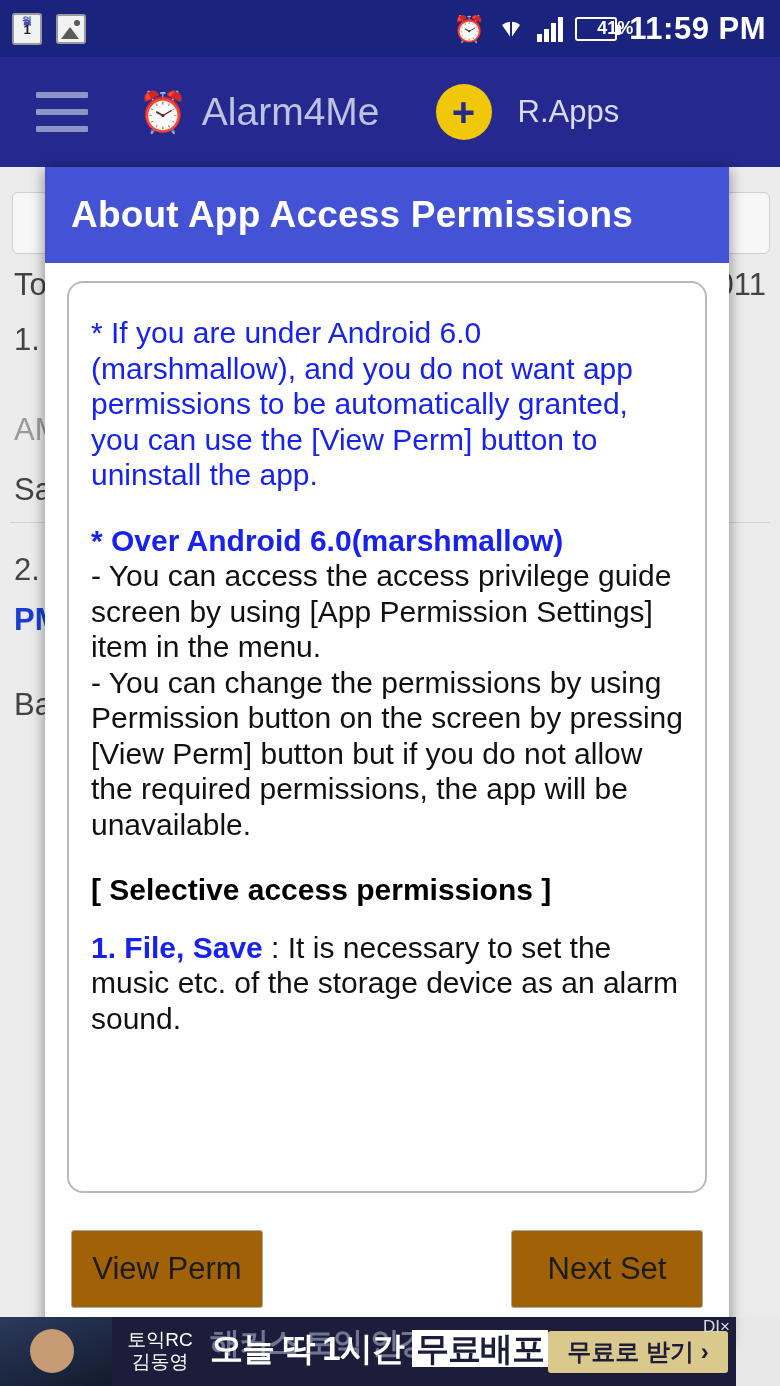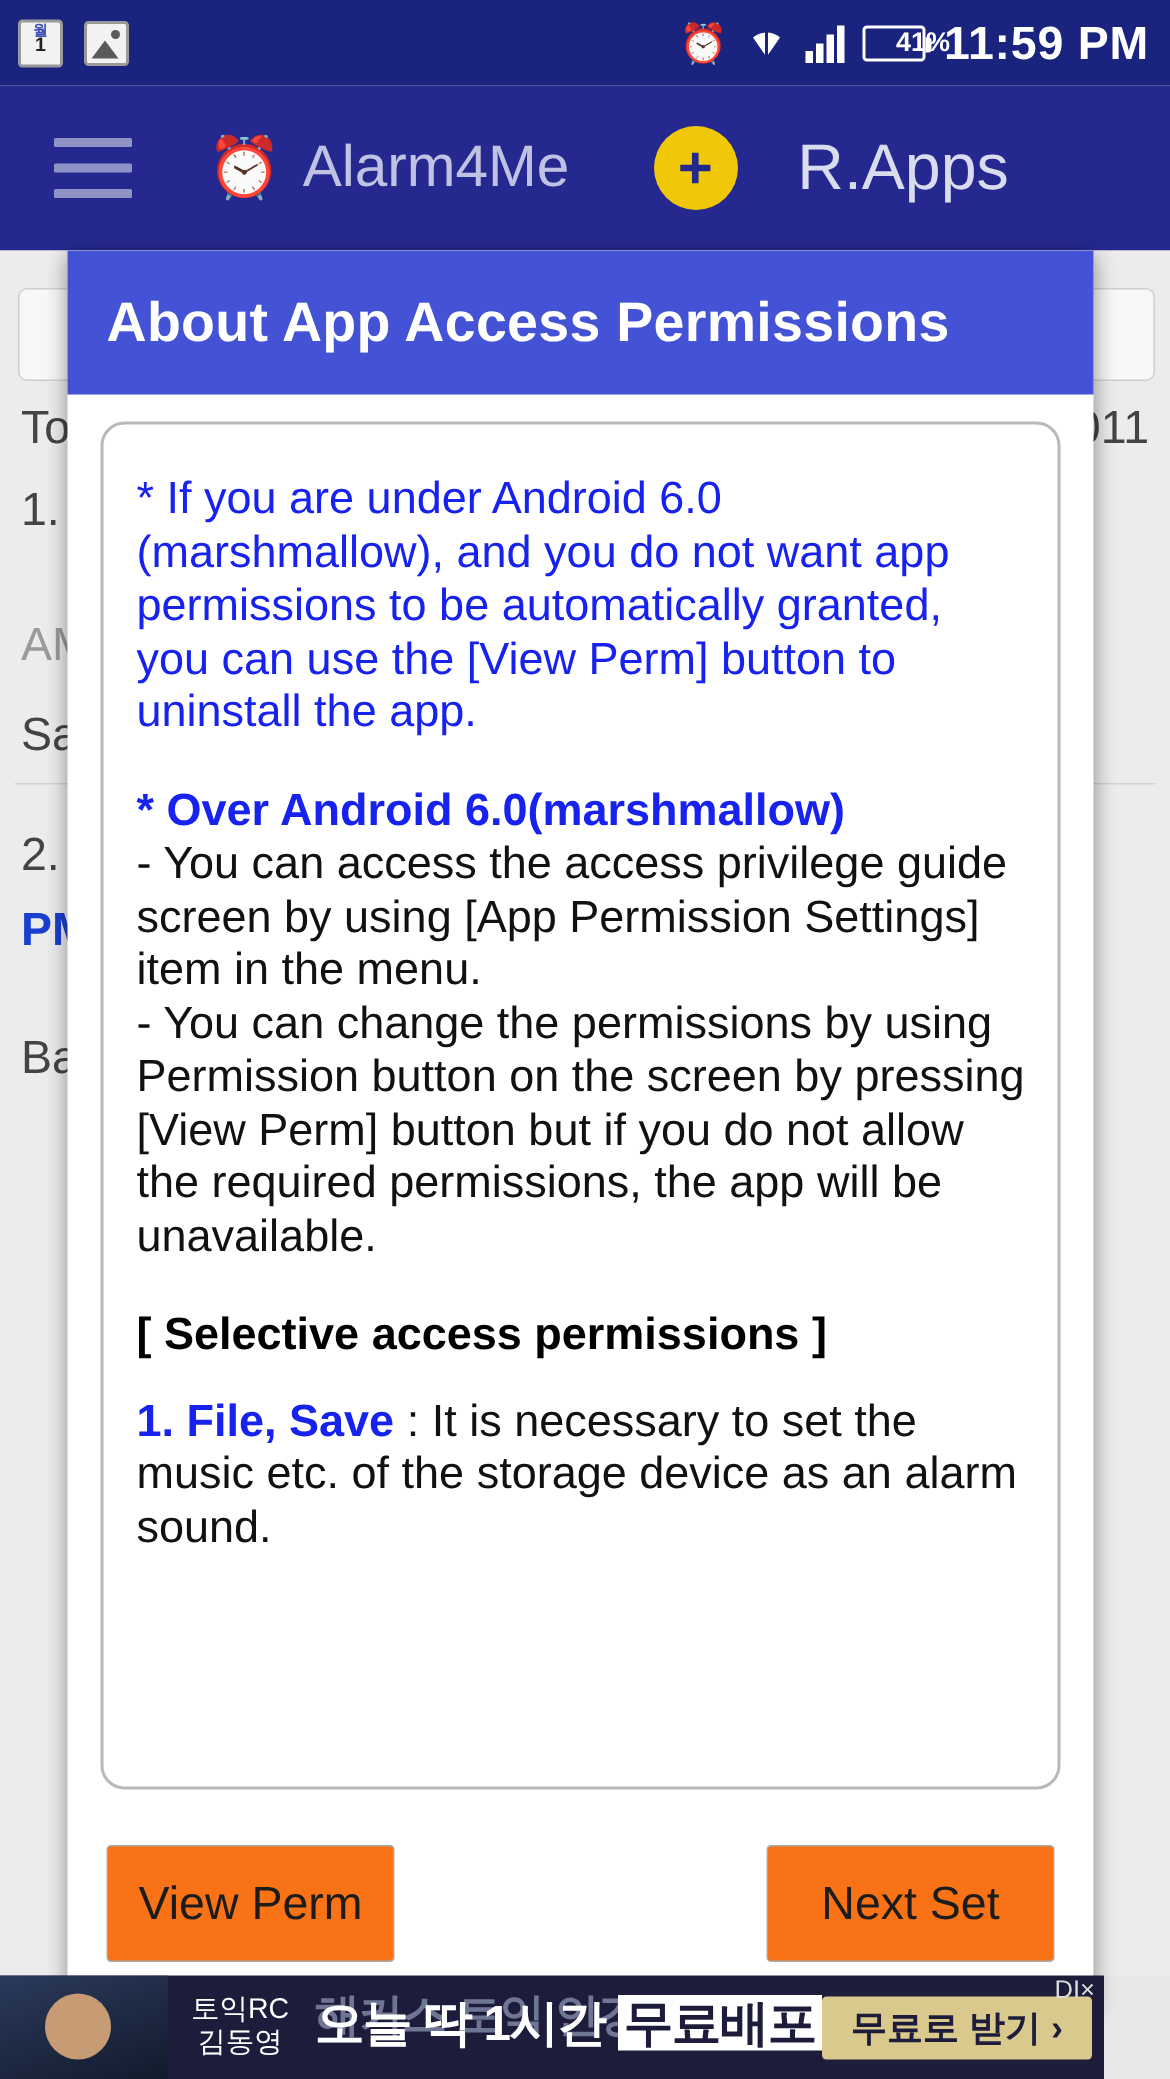--- a/index.html
+++ b/index.html
@@ -59,21 +59,21 @@
     background:#25298f;display:flex;align-items:center;color:#d7d9ef;
   }
   .hamburger{margin-left:36px;width:52px;height:40px;display:flex;flex-direction:column;justify-content:space-between;}
   .hamburger i{display:block;height:6px;background:#8f93c6;border-radius:1px;}
   .alarm-ico{margin-left:50px;font-size:40px;line-height:40px;}
   .app-title{margin-left:14px;font-size:39px;color:#bfc2e2;font-weight:normal;}
   .plus-ico{
     margin-left:56px;width:56px;height:56px;border-radius:50%;background:#f0c808;
     display:flex;align-items:center;justify-content:center;color:#25298f;font-size:40px;font-weight:bold;line-height:40px;
   }
-  .rapps{margin-left:40px;font-size:43px;color:#d9dbee;}
+  .rapps{margin-left:26px;font-size:31px;color:#d9dbee;}
 
   
   .bgcontent{position:absolute;left:0;top:167px;width:780px;height:1150px;background:#ececec;}
   .searchbar{
     position:absolute;left:12px;top:25px;width:756px;height:60px;background:#f7f7f7;
     border:1px solid #cfcfcf;border-radius:6px;
   }
   .bg-line{position:absolute;font-size:31px;color:#444;}
   .bg-line.blue{color:#1a3fd0;font-weight:bold;}
   .bg-line.grey{color:#9a9a9a;}
@@ -104,21 +104,21 @@
   }
   .p{font-size:30px;line-height:35.5px;color:#111;margin:0 0 0 0;}
   .blue{color:#1722ee;}
   .blue-b{color:#1722ee;font-weight:bold;}
   .bold{font-weight:bold;color:#000;}
   .gap{height:30px;}
   .gap-s{height:22px;}
 
   .dlg-footer{height:142px;display:flex;align-items:center;justify-content:space-between;padding:0 26px;box-sizing:border-box;}
   .btn{
-    background:#f97316;border:1px solid #a9a9a9;border-radius:3px;
+    background:#a16207;border:1px solid #a9a9a9;border-radius:3px;
     font-size:31px;color:#1c1c1c;padding:20px 0;width:190px;text-align:center;
     font-family:"Liberation Sans", sans-serif;
   }
 
   
   .ad{
     position:absolute;left:0;top:1317px;width:736px;height:69px;background:#1d1d3b;overflow:hidden;
   }
   .ad-face{position:absolute;left:0;top:0;width:112px;height:69px;background:linear-gradient(160deg,#2b3a5c,#121a2c);}
   .ad-face:after{content:"";position:absolute;left:30px;top:12px;width:44px;height:44px;border-radius:50%;background:#c79b74;}

